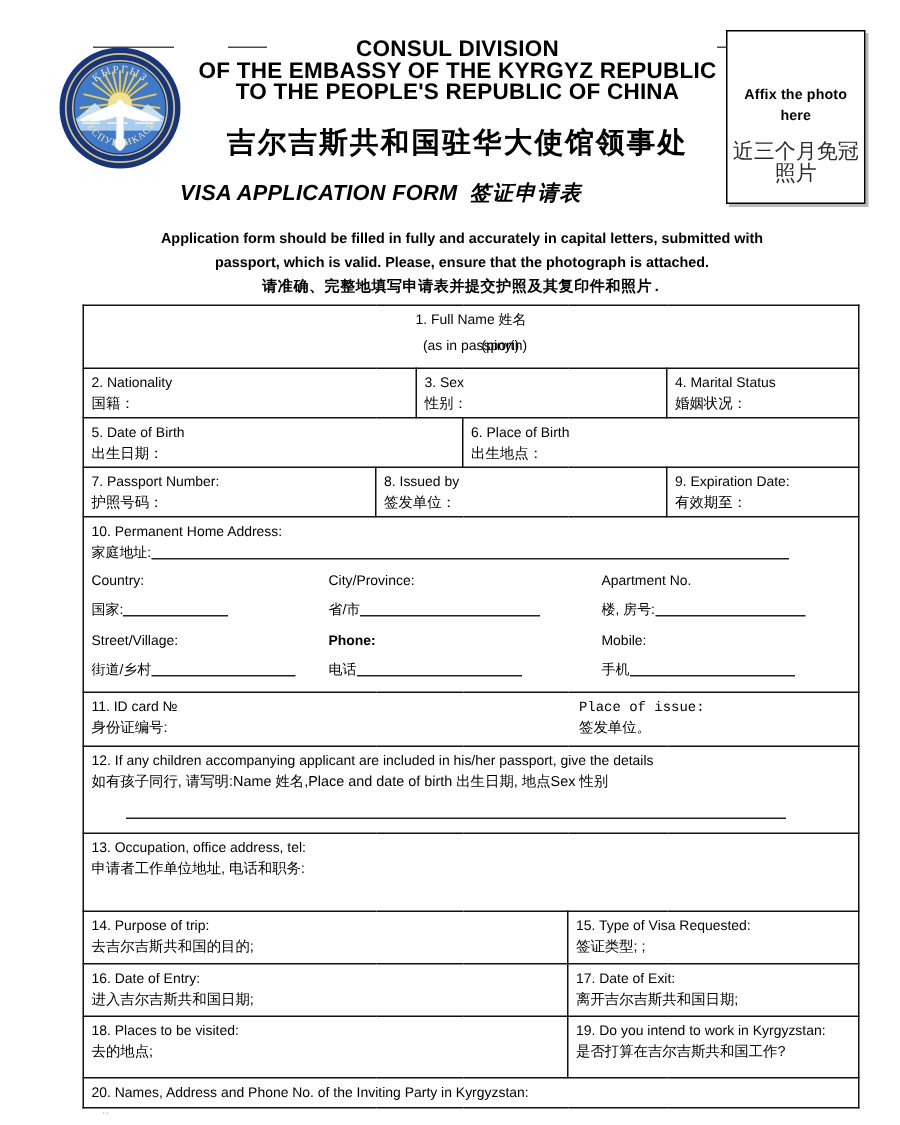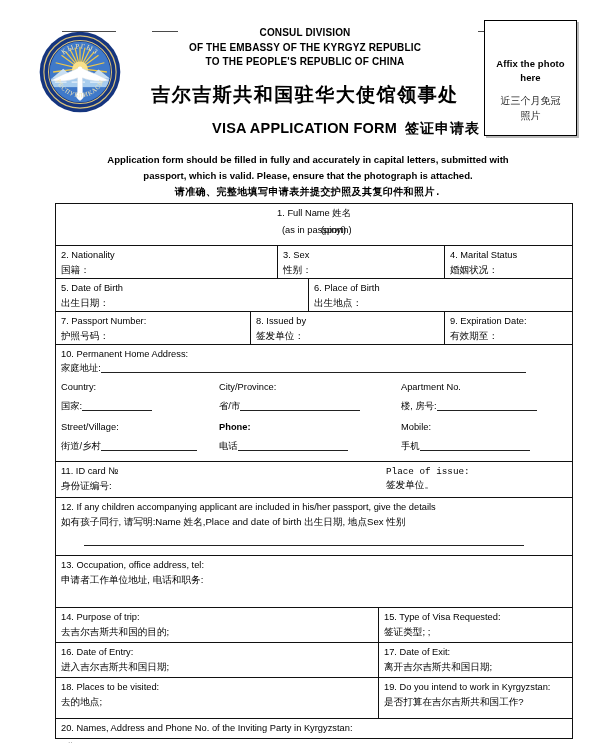--- a/index.html
+++ b/index.html
@@ -57,56 +57,57 @@
     padding-top: 36px;
   }
   .photo-box .en {
     font-size: 9.5px;
     font-weight: bold;
     line-height: 14px;
     letter-spacing: 0.1px;
     text-align: center;
   }
   .photo-box .cn {
-    font-size: 10px;
+    font-size: 14px;
     line-height: 15px;
     margin-top: 8px;
     color: #2b2b2b;
   }
 
   .head-en {
     position: absolute;
     left: 130px;
     top: 26px;
     width: 350px;
     text-align: center;
-    font-size: 10px;
+    font-size: 15px;
     font-weight: bold;
     line-height: 14.5px;
     letter-spacing: 0.15px;
   }
   .head-cn {
     position: absolute;
     left: 130px;
     top: 82px;
     width: 350px;
     text-align: center;
     font-size: 19px;
     font-weight: bold;
     letter-spacing: 1.5px;
   }
   .head-form-title {
     position: absolute;
     left: 120px;
     top: 120px;
     width: 360px;
-    text-align: right;
+    text-align: left;
     font-size: 14.5px;
     font-weight: bold;
     letter-spacing: 0.2px;
+    font-style: italic;
   }
   .head-form-title .cn-part {
     font-size: 14px;
     letter-spacing: 1px;
     padding-left: 8px;
   }
 
   .instructions {
     position: absolute;
     left: 58px;

